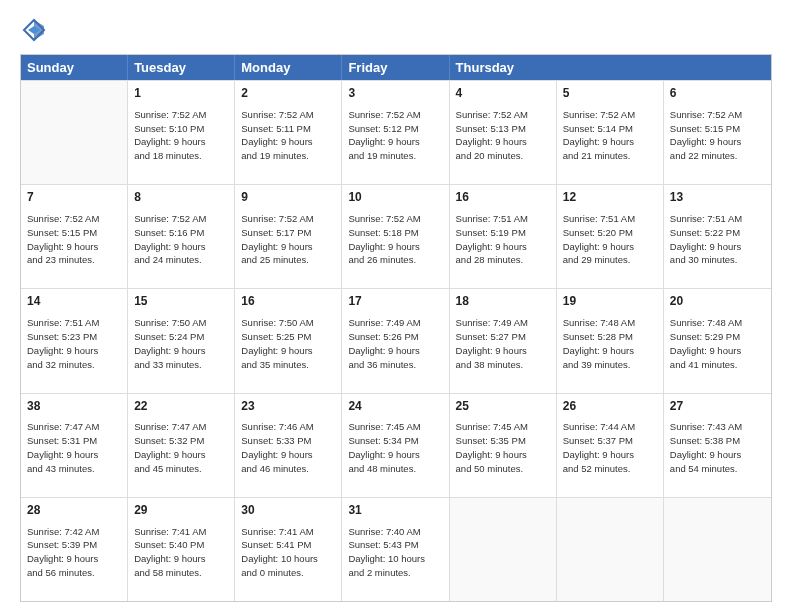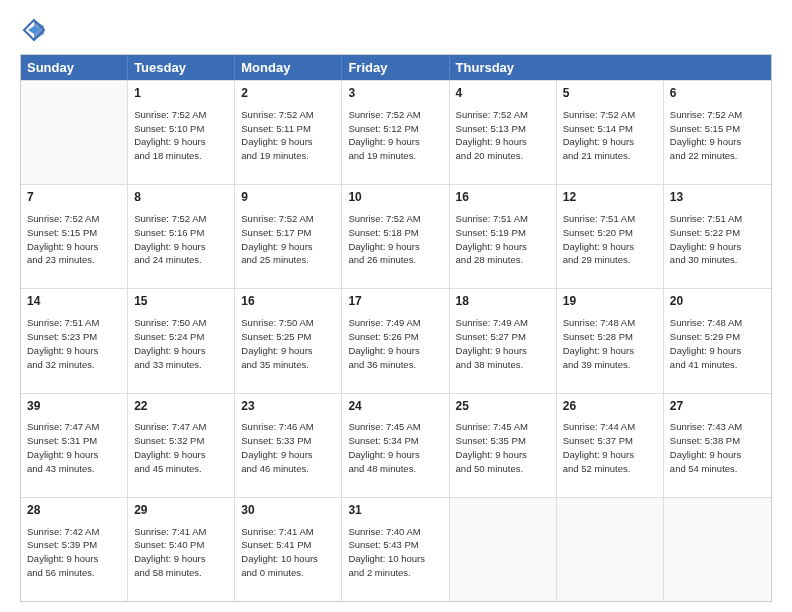--- a/index.html
+++ b/index.html
@@ -231,21 +231,21 @@
             <span class="day-num">19</span>
             <div class="cell-text">Sunrise: 7:48 AM<br>Sunset: 5:28 PM<br>Daylight: 9 hours<br>and 39 minutes.</div>
           </div>
           <div class="cal-cell">
             <span class="day-num">20</span>
             <div class="cell-text">Sunrise: 7:48 AM<br>Sunset: 5:29 PM<br>Daylight: 9 hours<br>and 41 minutes.</div>
           </div>
         </div>
         <div class="cal-row">
           <div class="cal-cell">
-            <span class="day-num">39</span>
+            <span class="day-num">38</span>
             <div class="cell-text">Sunrise: 7:47 AM<br>Sunset: 5:31 PM<br>Daylight: 9 hours<br>and 43 minutes.</div>
           </div>
           <div class="cal-cell">
             <span class="day-num">22</span>
             <div class="cell-text">Sunrise: 7:47 AM<br>Sunset: 5:32 PM<br>Daylight: 9 hours<br>and 45 minutes.</div>
           </div>
           <div class="cal-cell">
             <span class="day-num">23</span>
             <div class="cell-text">Sunrise: 7:46 AM<br>Sunset: 5:33 PM<br>Daylight: 9 hours<br>and 46 minutes.</div>
           </div>

